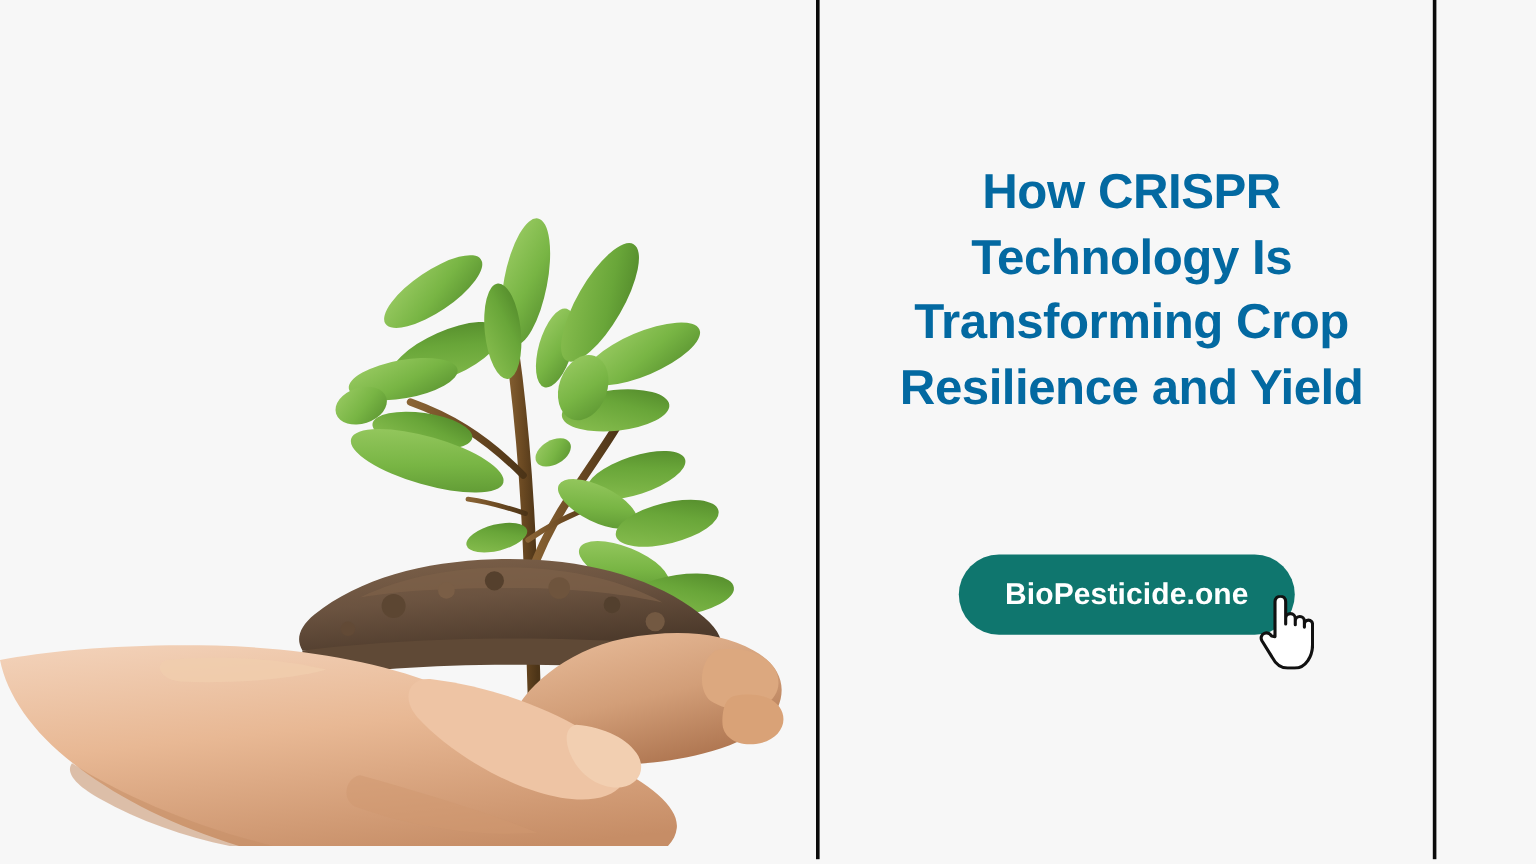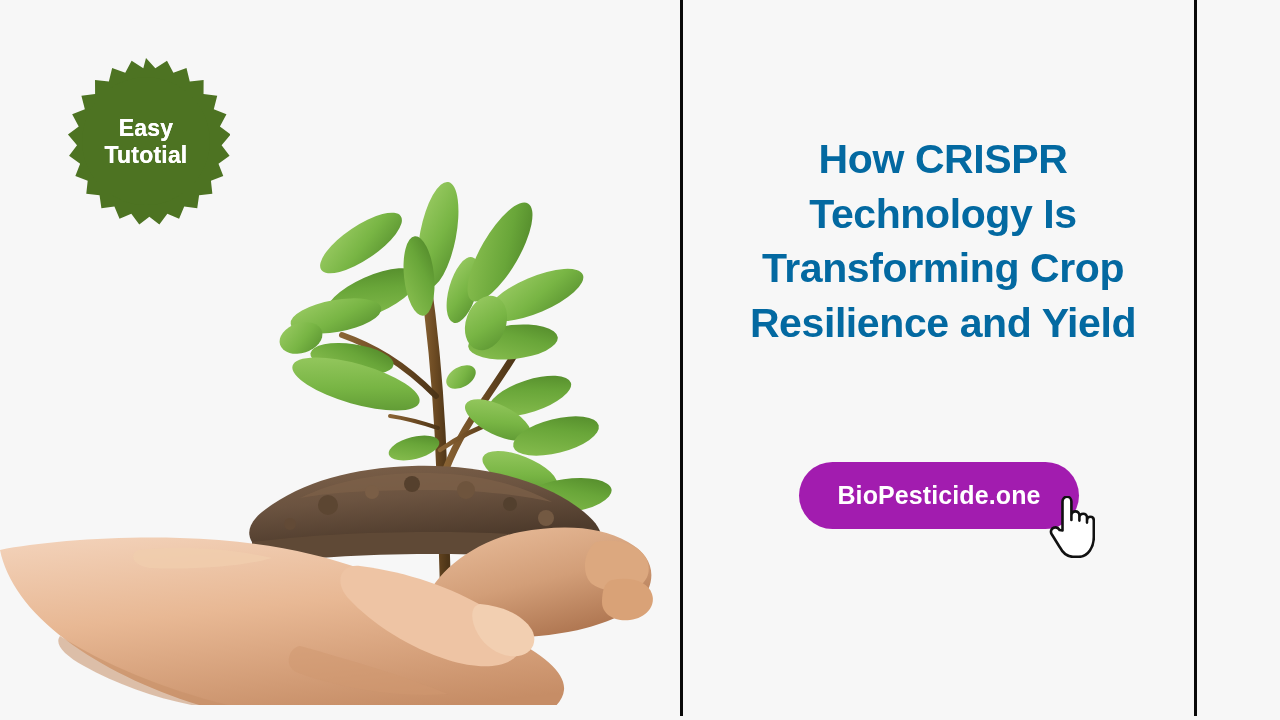--- a/index.html
+++ b/index.html
@@ -75,21 +75,21 @@
     left:0px; top:462px;
     width:510px;
     display:flex; justify-content:center;
   }
   #cta-button {
     position:relative;
     display:inline-flex;
     align-items:center; justify-content:center;
     height:67px;
     padding:0 38px;
-    background:#a21caf;
+    background:#0f766e;
     border:none;
     border-radius:34px;
     color:#ffffff;
     font-family:"Liberation Sans", sans-serif;
     font-weight:bold;
     font-size:25px;
     letter-spacing:0.1px;
     cursor:pointer;
     white-space:nowrap;
   }
@@ -99,39 +99,20 @@
     width:46px; height:62px;
     pointer-events:none;
   }
   #cursor-icon svg { display:block; width:100%; height:100%; }
 </style>
 </head>
 <body>
 
 <div id="canvas">
 
-  <div id="badge">
-    <svg id="badge-burst" viewBox="0 0 200 200" aria-hidden="true">
-      <path fill="#4d7322" d="
-        M100 2 L111.1 14.4 L125.0 5.2 L132.6 19.9 L148.2 14.1 L152.1 30.4
-        L168.6 28.5 L168.5 45.3 L184.8 47.4 L180.7 63.7 L195.8 69.6 L188.0 84.4
-        L200.8 94.1 L190.0 106.8 L199.5 119.6 L186.3 129.1 L192.0 143.9 L177.3 149.6
-        L179.0 165.4 L163.2 167.0 L161.0 182.8 L145.5 180.5 L139.4 195.3 L125.4 189.4
-        L115.9 202.1 L104.0 192.8 L92.0 202.1 L82.5 189.4 L68.5 195.3 L62.4 180.5
-        L46.9 182.8 L44.7 167.0 L28.9 165.4 L30.6 149.6 L15.9 143.9 L21.6 129.1
-        L8.4 119.6 L17.9 106.8 L7.1 94.1 L19.9 84.4 L12.1 69.6 L27.2 63.7
-        L23.1 47.4 L39.4 45.3 L39.3 28.5 L55.8 30.4 L59.7 14.1 L75.3 19.9
-        L82.9 5.2 L96.8 14.4 Z" transform="translate(0,-2) scale(1,0.99)"></path>
-      <circle cx="100" cy="99" r="76" fill="#4d7322"></circle>
-    </svg>
-    <div id="badge-text">
-      <span class="bl">Easy</span>
-      <span class="bl">Tutotial</span>
-    </div>
-  </div>
 
   <div id="photo">
     <svg viewBox="0 0 680 625" xmlns="http://www.w3.org/2000/svg" aria-hidden="true">
       <defs>
         <linearGradient id="skinA" x1="0" y1="0" x2="0.3" y2="1">
           <stop offset="0%" stop-color="#f3d3bb"></stop>
           <stop offset="45%" stop-color="#e8b894"></stop>
           <stop offset="100%" stop-color="#c68d66"></stop>
         </linearGradient>
         <linearGradient id="skinB" x1="0.1" y1="0" x2="0.6" y2="1">

